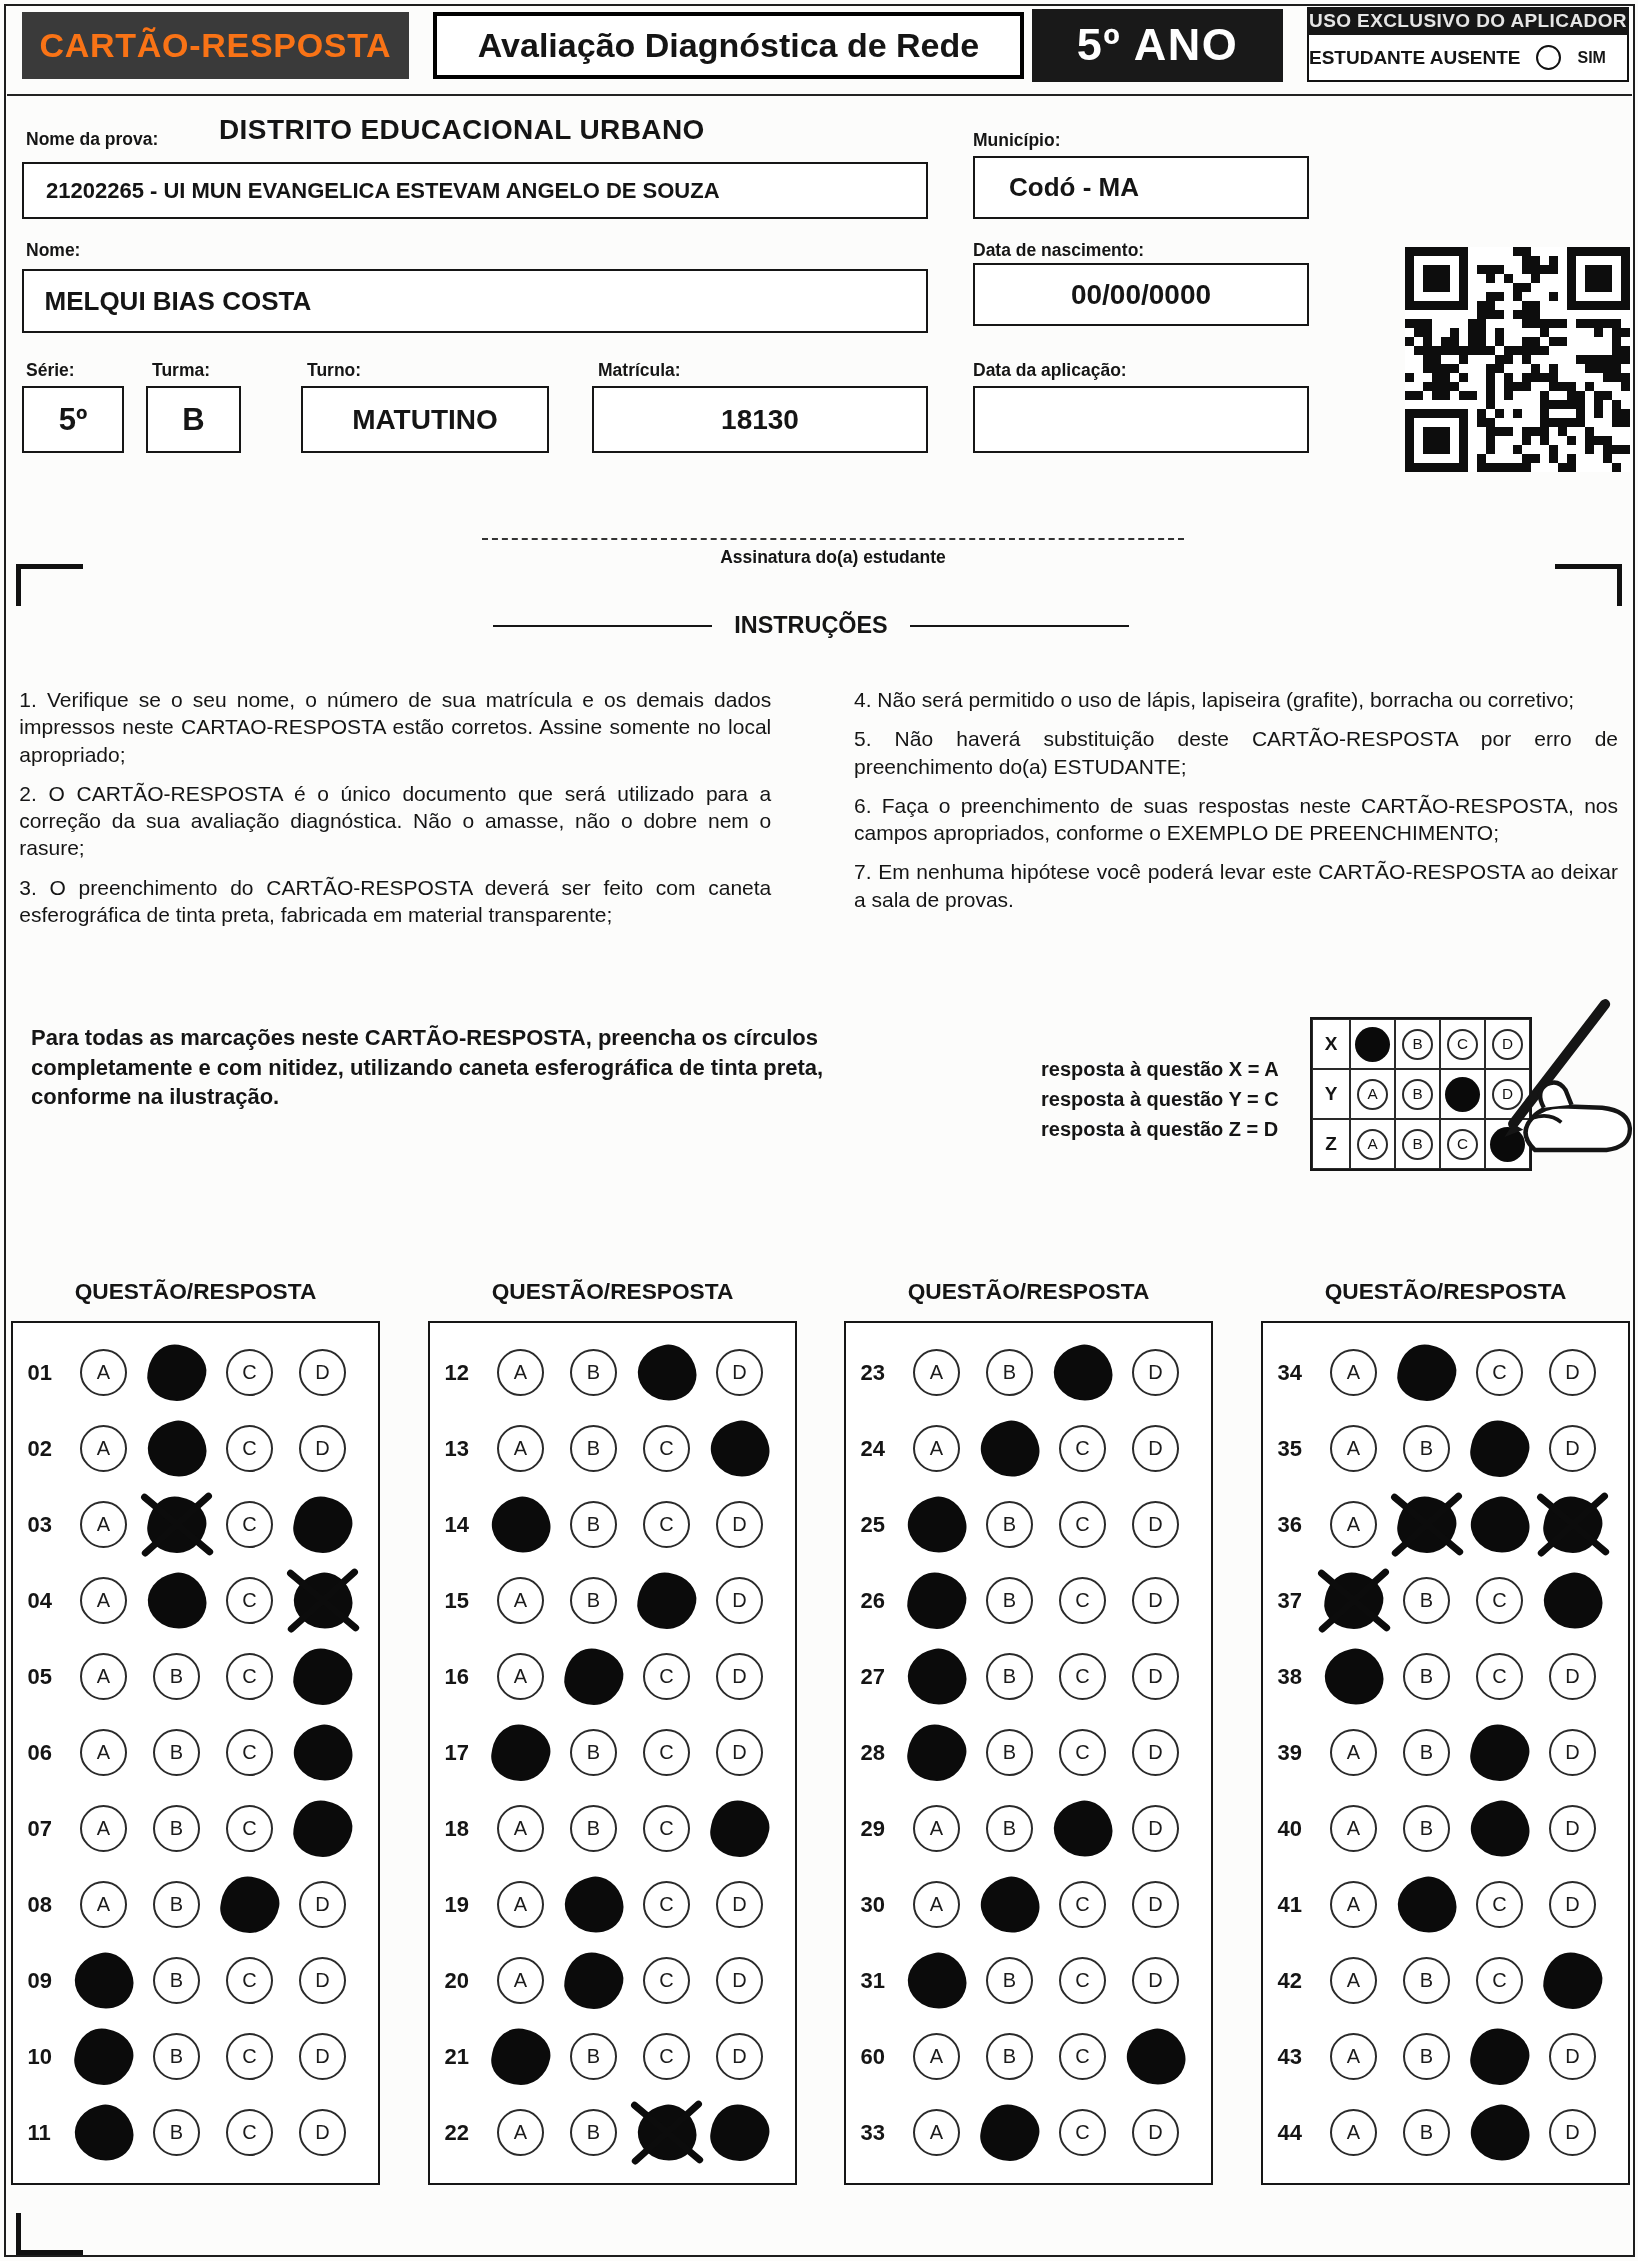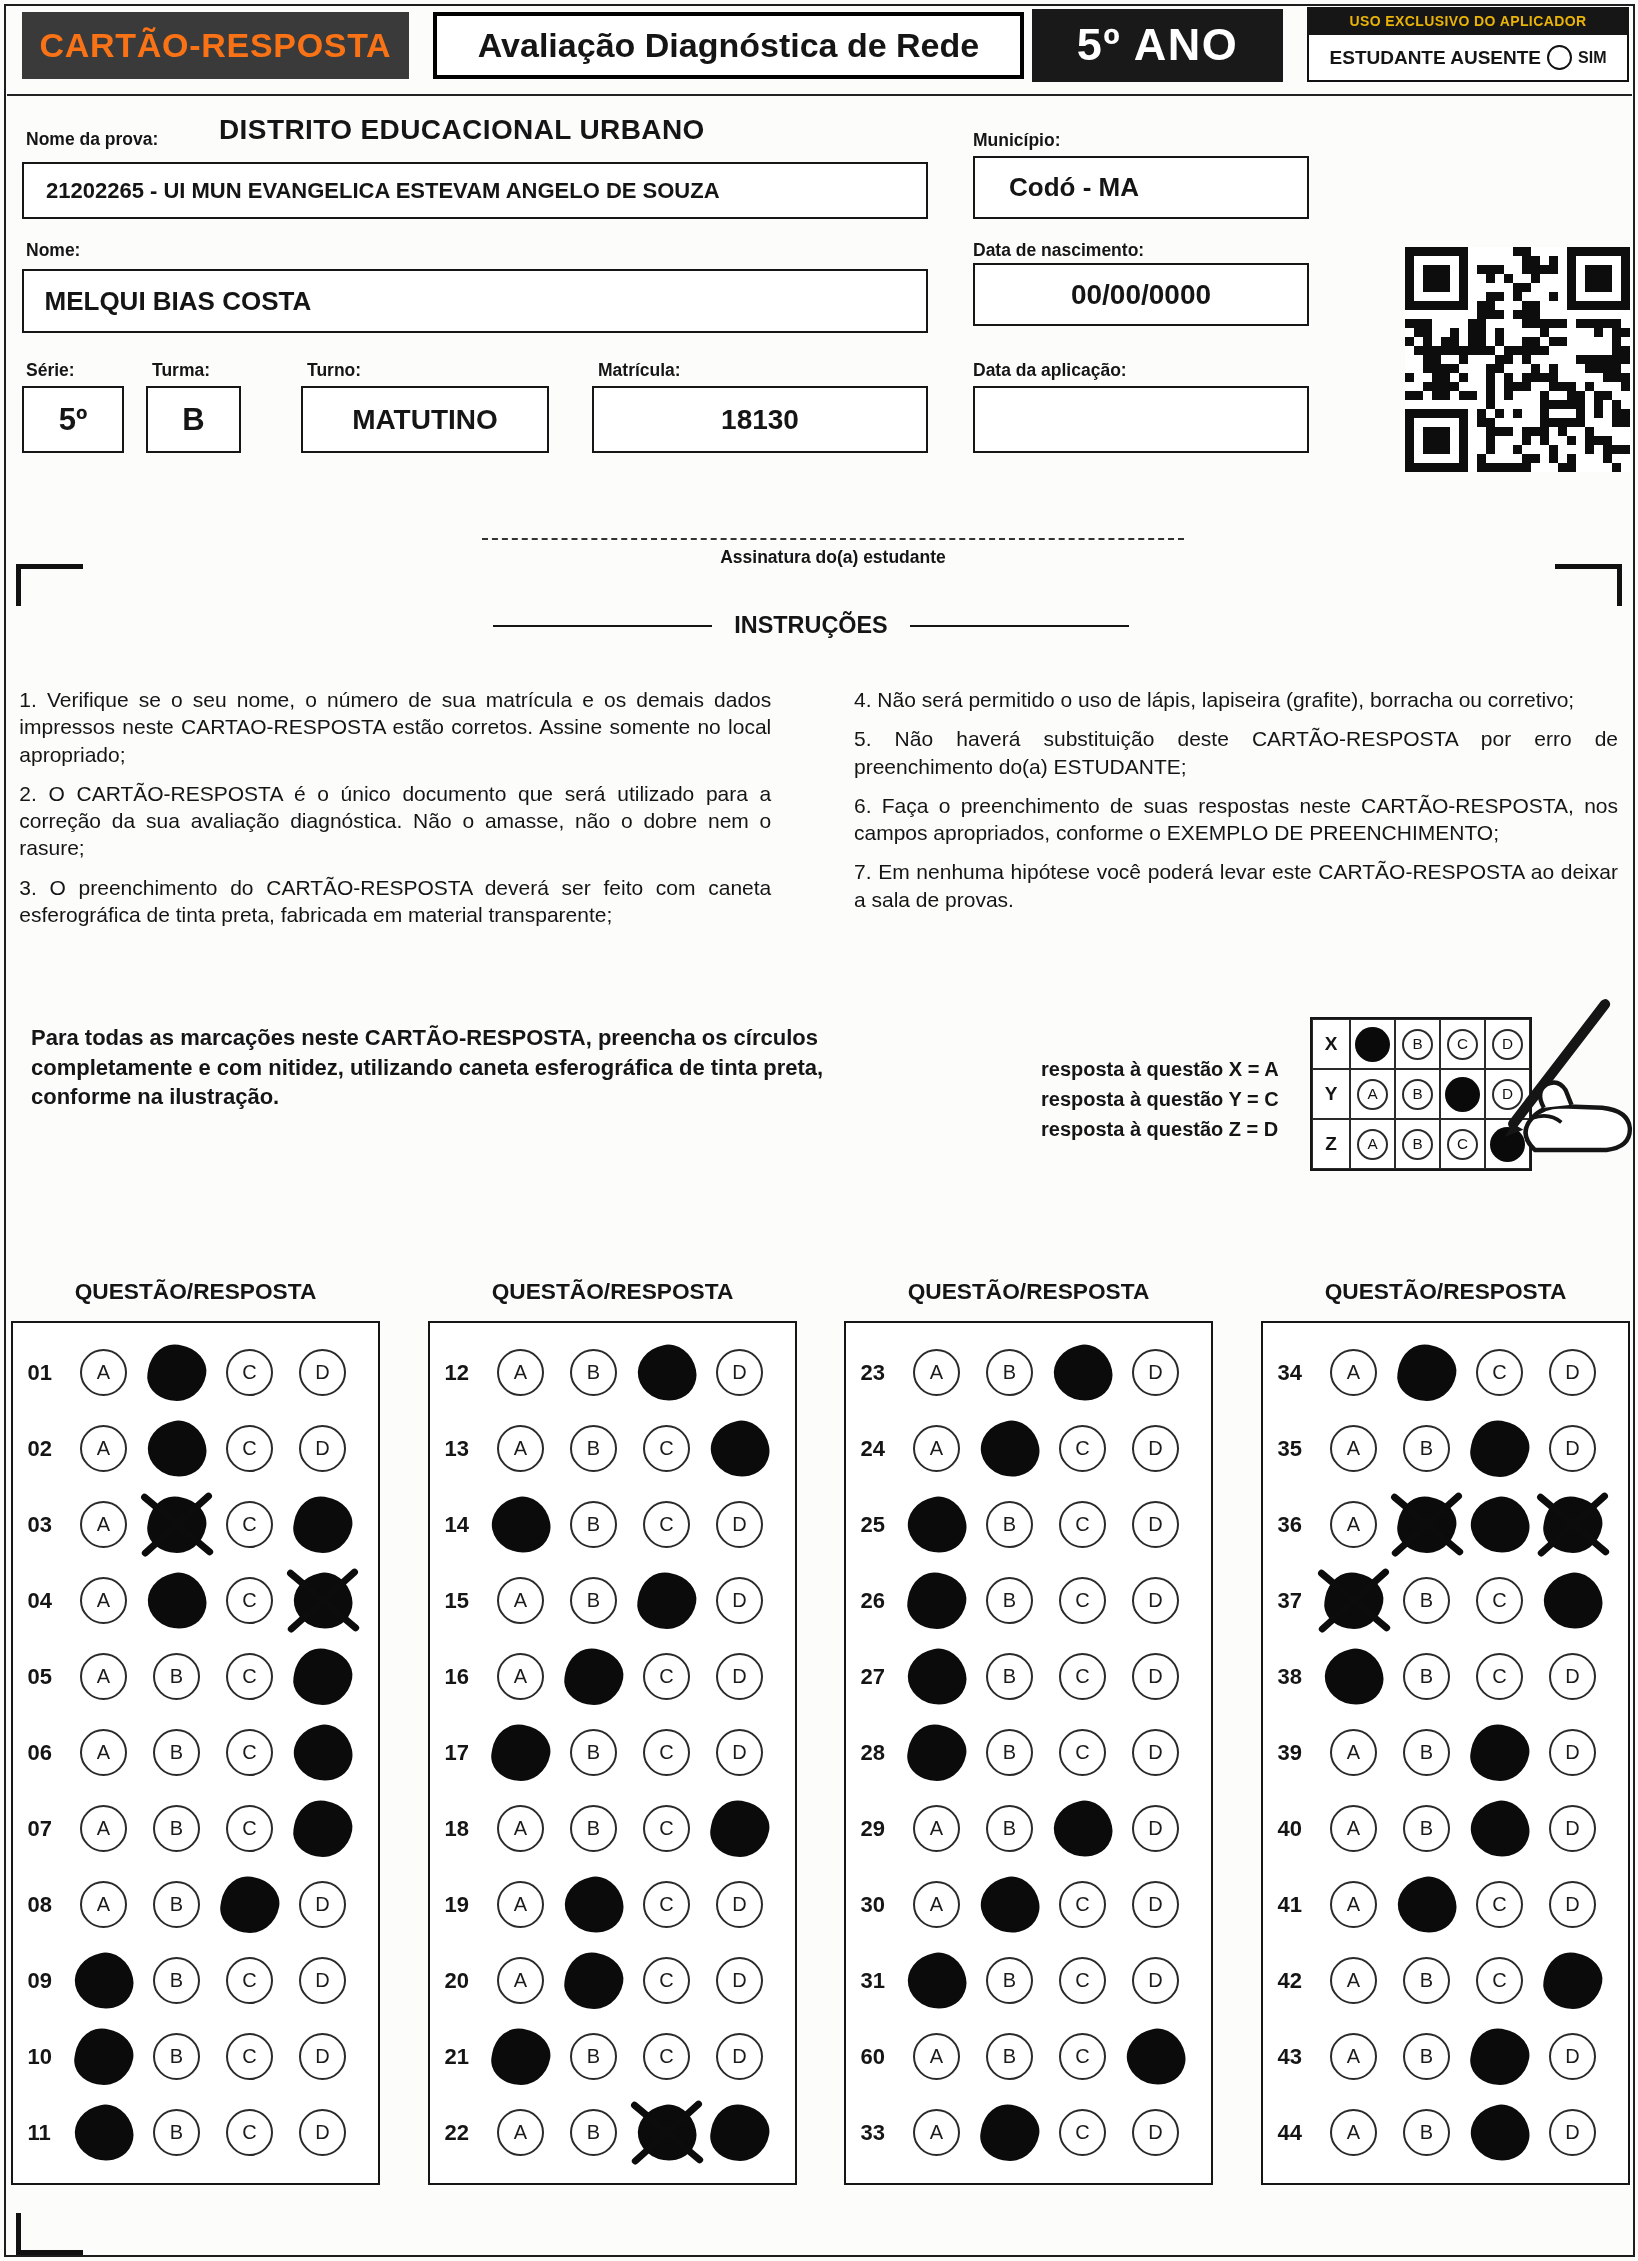--- a/index.html
+++ b/index.html
@@ -6,22 +6,22 @@
 html,body{background:#ffffff}
 .page{position:relative;width:1639px;height:2261px;background:#fcfcfb;font-family:"Liberation Sans",sans-serif;color:#151515;overflow:hidden}
 .page-border{position:absolute;inset:4.4px;border:2.9px solid #1d1d1d;pointer-events:none;z-index:40}
 .hdr-rule{position:absolute;left:7.3px;right:7.3px;top:94px;border-top:2.2px solid #222}
 
 
 .h-card{position:absolute;left:22px;top:11.7px;width:387px;height:67px;background:#3a3a3a;color:#f97316;display:flex;align-items:center;justify-content:center;font-size:34px;font-weight:bold;letter-spacing:0.7px}
 .h-exam{position:absolute;left:433px;top:11.7px;width:591px;height:67px;border:4.4px solid #000;background:#fff;display:flex;align-items:center;justify-content:center;font-size:34px;font-weight:bold}
 .h-grade{position:absolute;left:1032px;top:8.8px;width:251px;height:73px;background:#191919;color:#fff;display:flex;align-items:center;justify-content:center;font-size:45px;font-weight:bold;letter-spacing:1.5px}
 .h-right{position:absolute;left:1307px;top:7.3px;width:322px}
-.h-right-top{background:#161616;color:#eab308;height:28px;display:flex;align-items:center;justify-content:center;font-size:14px;font-weight:bold;letter-spacing:0.4px}
-.h-right-bottom{border:2.9px solid #111;border-top:none;height:47px;background:#fff;display:flex;align-items:center;justify-content:center;gap:6px;font-size:19px;font-weight:bold}
+.h-right-top{background:#161616;color:#e5e5e5;height:28px;display:flex;align-items:center;justify-content:center;font-size:19px;font-weight:bold;letter-spacing:0.4px}
+.h-right-bottom{border:2.9px solid #111;border-top:none;height:47px;background:#fff;display:flex;align-items:center;gap:16px;font-size:19px;font-weight:bold}
 .absent-circle{width:25px;height:25px;border:2.9px solid #111;border-radius:50%;background:#fff;flex:0 0 auto}
 .sim-label{font-size:16px;font-weight:bold}
 
 
 .lbl{position:absolute;font-size:17.5px;font-weight:bold}
 .box{position:absolute;border:2.9px solid #161616;background:#fff;display:flex;align-items:center;font-weight:bold}
 #local-label{left:26px;top:129px}
 #local-value{position:absolute;left:219px;top:114px;font-size:28px;font-weight:bold;letter-spacing:0.4px}
 #municipio-label{left:973px;top:130px}
 #school-box{left:22px;top:162px;width:906px;height:57px;font-size:22px;padding-left:22px}

